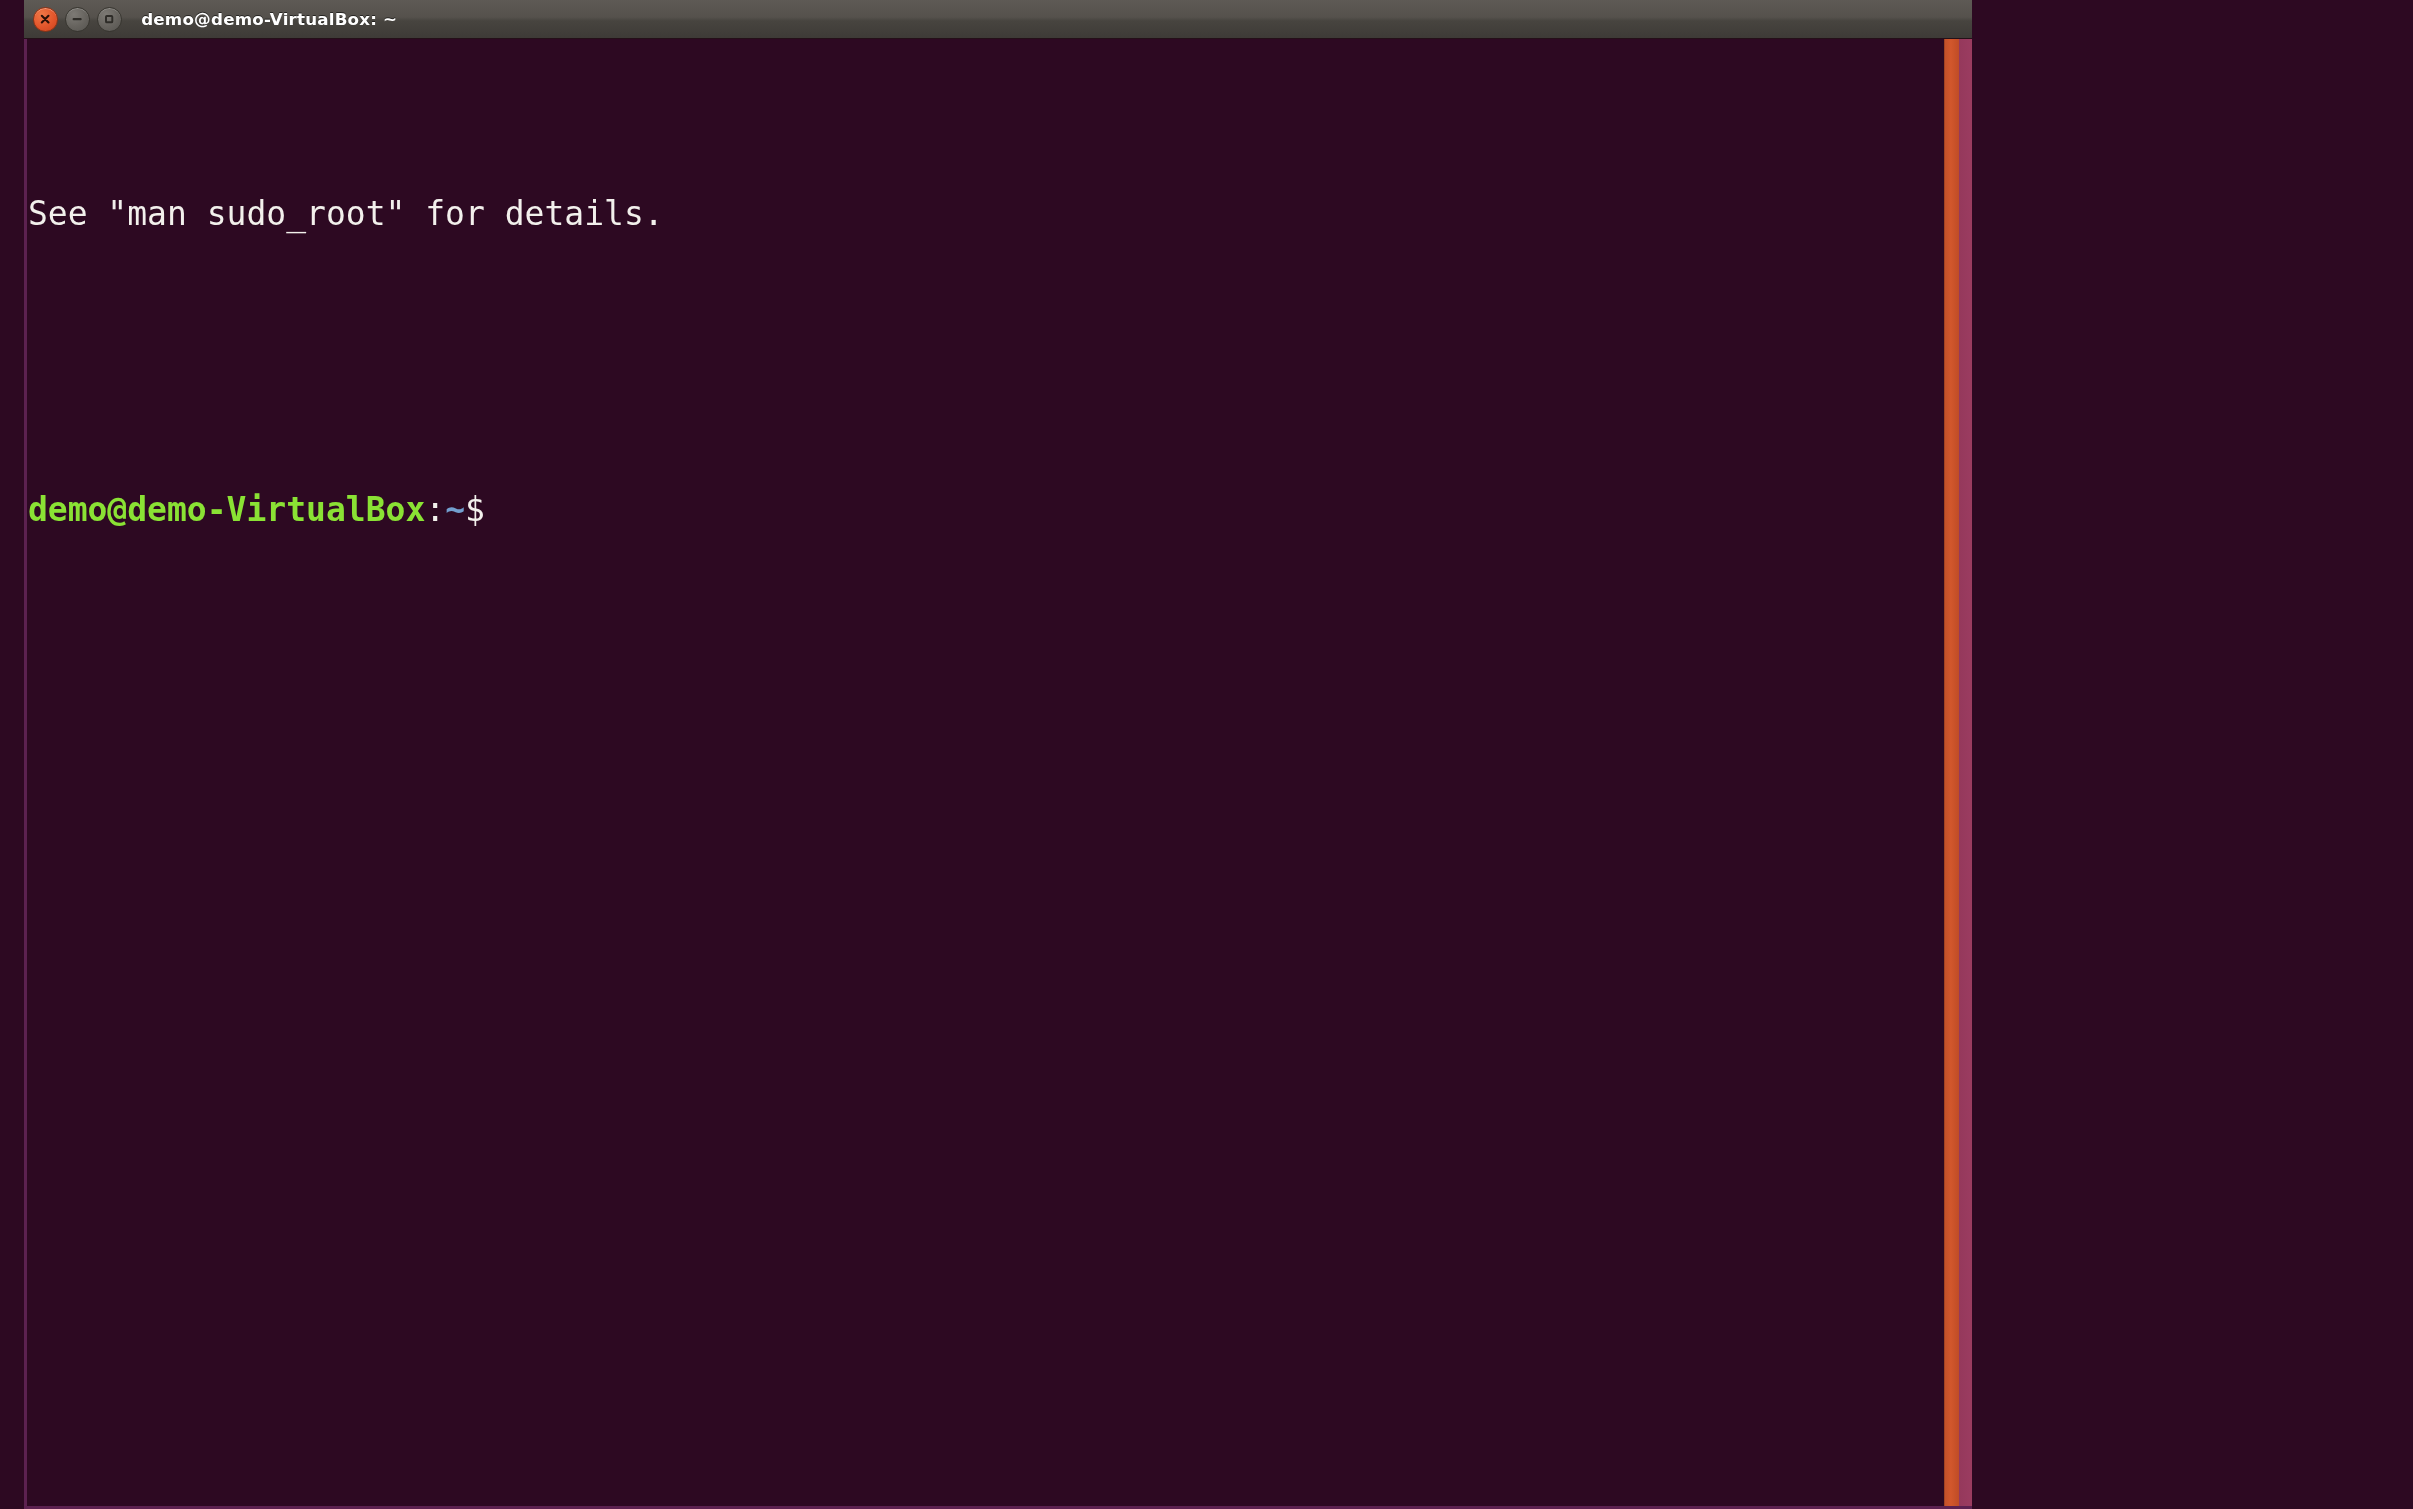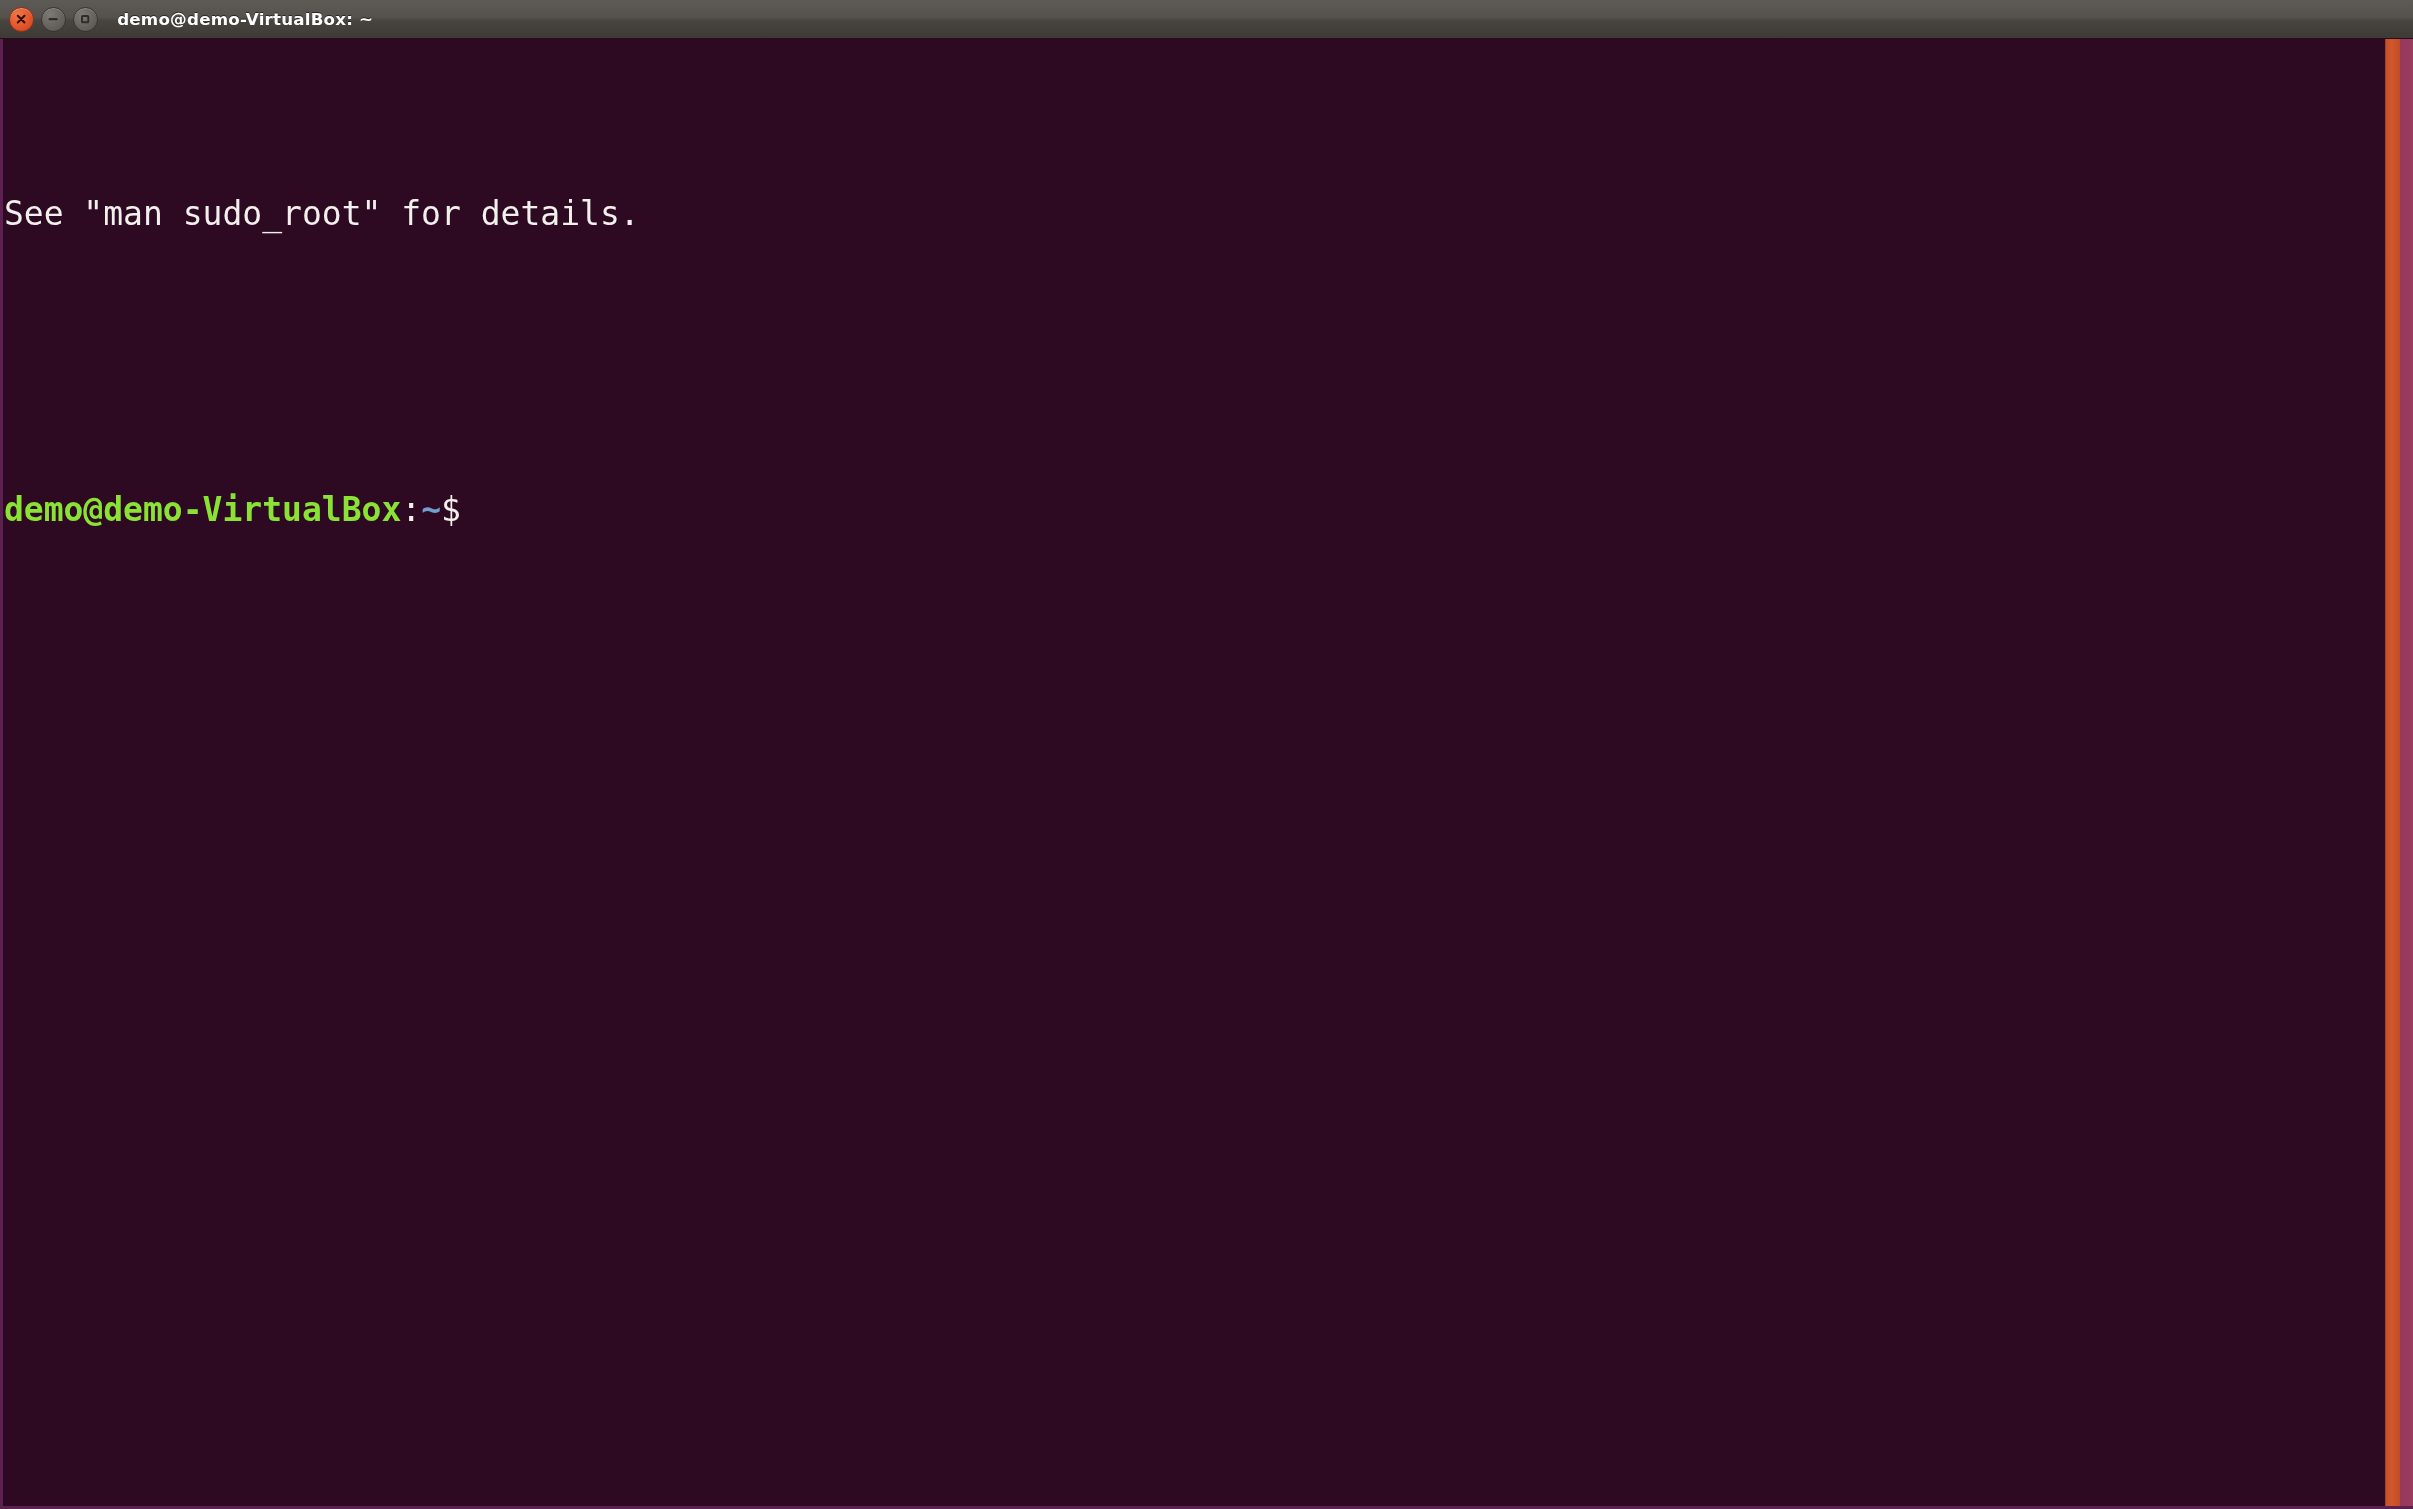--- a/index.html
+++ b/index.html
@@ -11,26 +11,27 @@
     width: 2413px;
     height: 1509px;
     overflow: hidden;
     font-family: "DejaVu Sans Mono", monospace;
   }
 
   #window {
     position: absolute;
     left: 0;
     top: 0;
-    width: 2413px;
+    width: 1972px;
     height: 1509px;
     box-sizing: border-box;
     background: #2d0922;
     display: flex;
     flex-direction: column;
+    padding-left: 24px;
   }
 
   
   #titlebar {
     position: relative;
     height: 39px;
     flex: 0 0 39px;
     background: linear-gradient(to bottom, #5e5a55 0%, #55514c 45%, #47443f 55%, #3e3b37 100%);
     border-bottom: 0.9px solid #241018;
     display: flex;

